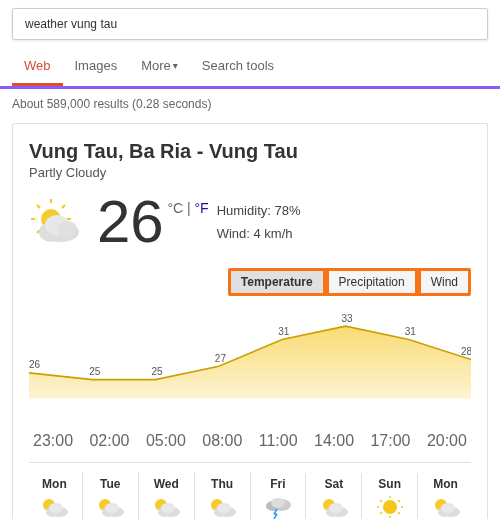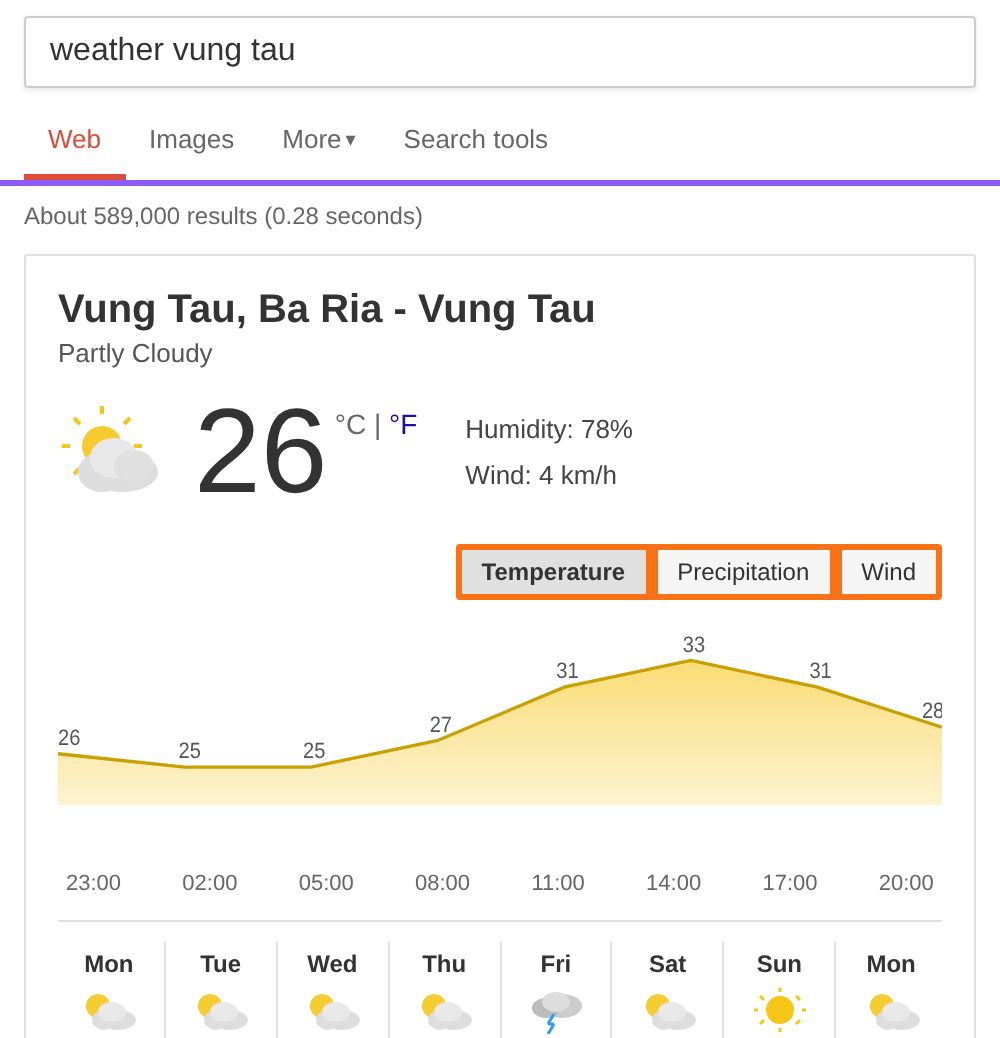--- a/index.html
+++ b/index.html
@@ -4,21 +4,21 @@
   <style>
     * { margin: 0; padding: 0; box-sizing: border-box; }
     body { font-family: Arial, sans-serif; font-size: 13px; background: #fff; width: 500px; }
 
     
     .search-bar {
       border: 1px solid #ccc;
       border-radius: 2px;
       padding: 8px 12px;
       margin: 8px 12px;
-      font-size: 16px;
+      font-size: 12px;
       color: #333;
       display: flex;
       align-items: center;
       box-shadow: 0 1px 3px rgba(0,0,0,0.1);
     }
 
     
     .tabs {
       display: flex;
       align-items: center;
@@ -76,21 +76,20 @@
     .condition {
       font-size: 13px;
       color: #555;
       margin-bottom: 12px;
     }
 
     
     .current-weather {
       display: flex;
       align-items: center;
-      gap: 16px;
       margin-bottom: 16px;
     }
 
     .weather-icon-temp {
       display: flex;
       align-items: center;
       gap: 8px;
     }
 
     .temperature-display {
@@ -146,21 +145,21 @@
 
     .chart-svg {
       width: 100%;
       height: 100%;
     }
 
     
     .time-labels {
       display: flex;
       justify-content: space-between;
-      font-size: 11px;
+      font-size: 16px;
       color: #666;
       margin-bottom: 12px;
       padding: 0 4px;
       margin-top: 28px;
     }
 
     
     .daily-forecast {
       display: flex;
       border-top: 1px solid #e0e0e0;

